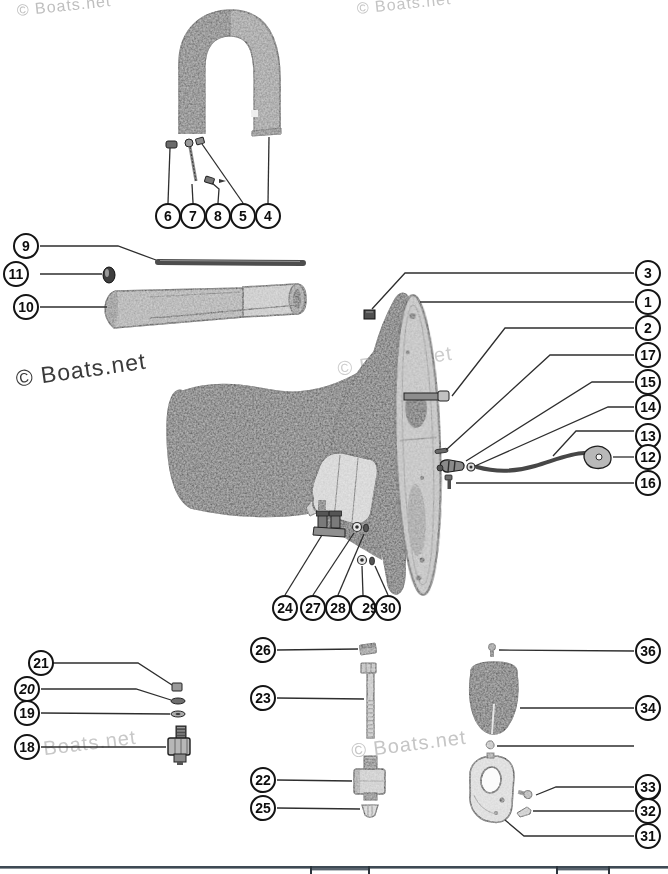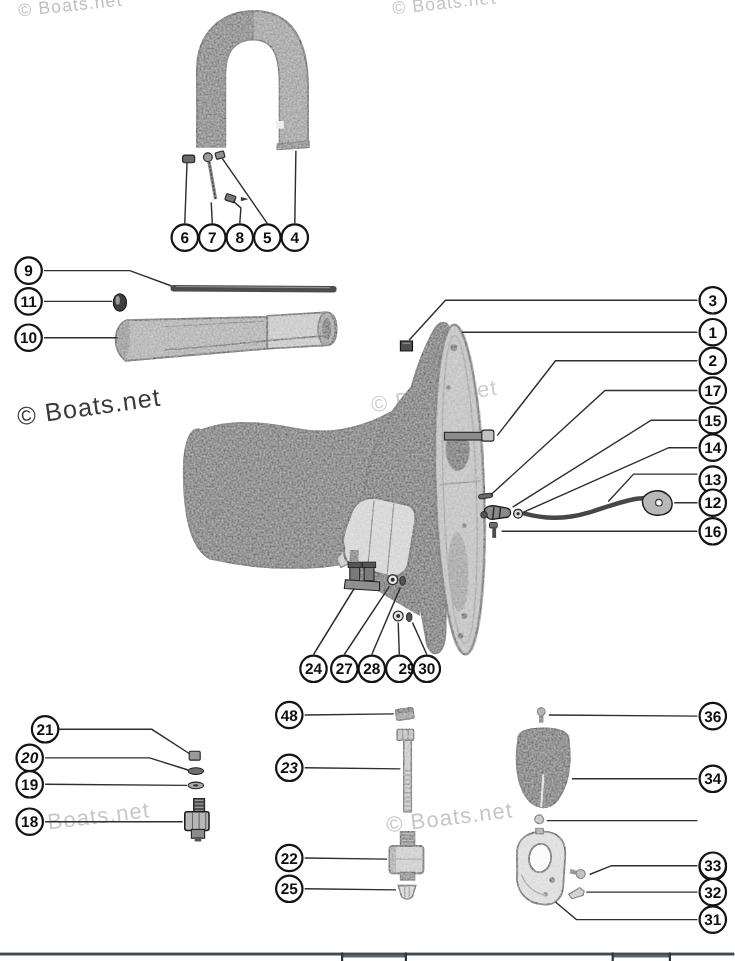--- a/index.html
+++ b/index.html
@@ -260,42 +260,42 @@
     </g>
   </svg>
 
   <div class="callout-layer" id="callout-layer">
       <div class="callout" style="left: 155px; top: 203px;">6</div>
       <div class="callout" style="left: 180px; top: 203px;">7</div>
       <div class="callout" style="left: 205px; top: 203px;">8</div>
       <div class="callout" style="left: 230px; top: 203px;">5</div>
       <div class="callout" style="left: 255px; top: 203px;">4</div>
       <div class="callout" style="left: 13px; top: 233px;">9</div>
-      <div class="callout" style="left: 13px; top: 261px;">11</div>
+      <div class="callout" style="left: 3px; top: 261px;">11</div>
       <div class="callout" style="left: 13px; top: 294px;">10</div>
       <div class="callout" style="left: 635px; top: 260px;">3</div>
       <div class="callout" style="left: 635px; top: 289px;">1</div>
       <div class="callout" style="left: 635px; top: 315px;">2</div>
       <div class="callout" style="left: 635px; top: 342px;">17</div>
       <div class="callout" style="left: 635px; top: 369px;">15</div>
       <div class="callout" style="left: 635px; top: 394px;">14</div>
       <div class="callout" style="left: 635px; top: 423px;">13</div>
       <div class="callout" style="left: 635px; top: 444px;">12</div>
       <div class="callout" style="left: 635px; top: 470px;">16</div>
       <div class="callout" style="left: 272px; top: 595px;">24</div>
       <div class="callout" style="left: 300px; top: 595px;">27</div>
       <div class="callout" style="left: 325px; top: 595px;">28</div>
       <div class="callout" style="left: 350px; top: 595px; padding-left: 14px;">29</div>
       <div class="callout" style="left: 375px; top: 595px;">30</div>
       <div class="callout" style="left: 28px; top: 650px;">21</div>
       <div class="callout" style="left: 14px; top: 676px; font-style: italic;">20</div>
       <div class="callout" style="left: 14px; top: 700px;">19</div>
       <div class="callout" style="left: 14px; top: 734px;">18</div>
-      <div class="callout" style="left: 250px; top: 637px;">48</div>
-      <div class="callout" style="left: 250px; top: 685px; font-style: italic;">23</div>
+      <div class="callout" style="left: 250px; top: 637px;">26</div>
+      <div class="callout" style="left: 250px; top: 685px;">23</div>
       <div class="callout" style="left: 250px; top: 767px;">22</div>
       <div class="callout" style="left: 250px; top: 795px;">25</div>
       <div class="callout" style="left: 635px; top: 638px;">36</div>
       <div class="callout" style="left: 635px; top: 695px;">34</div>
       <div class="callout" style="left: 635px; top: 733px; margin-top: 42px;">35</div>
       <div class="callout" style="left: 635px; top: 774px;">33</div>
       <div class="callout" style="left: 635px; top: 798px; text-align: right;">32</div>
       <div class="callout" style="left: 635px; top: 823px;">31</div>
     </div>
 </div>

